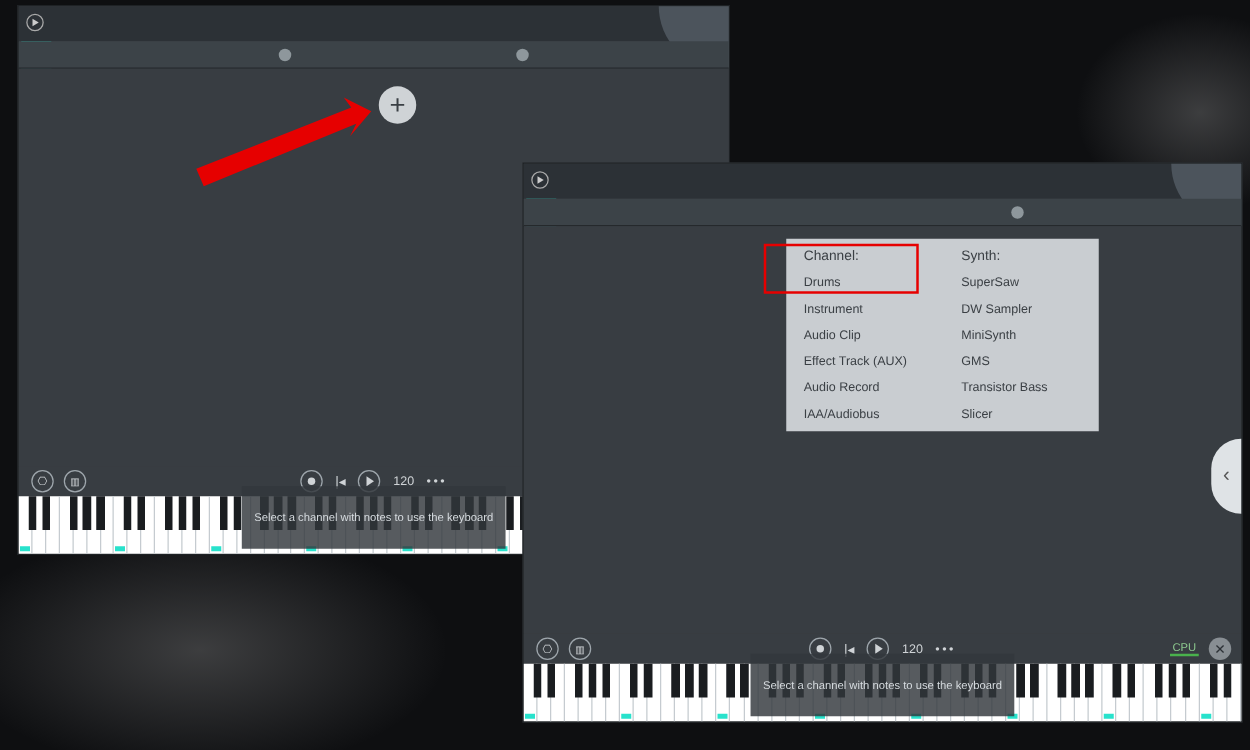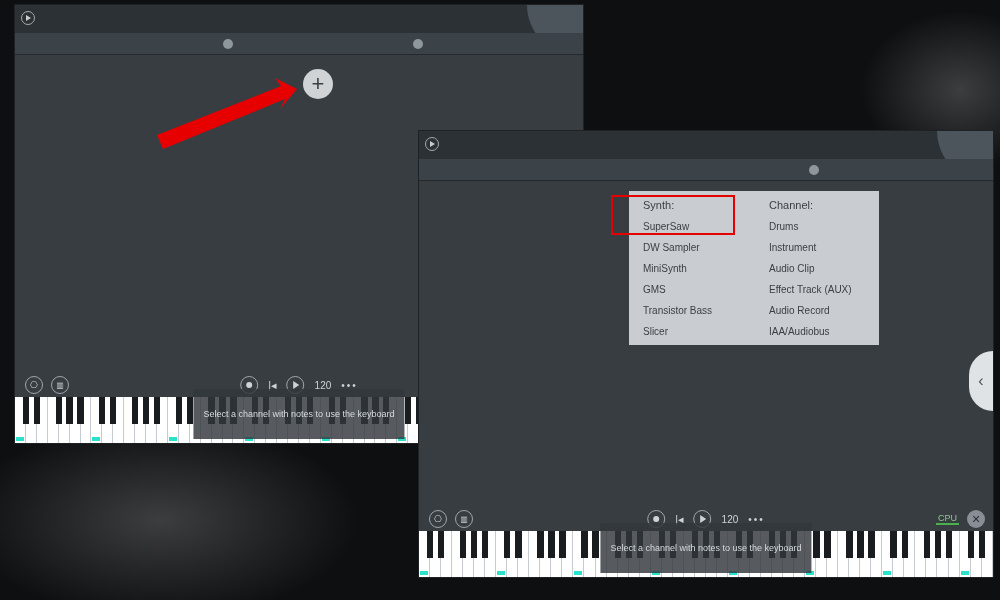--- a/index.html
+++ b/index.html
@@ -245,36 +245,36 @@
   <div class="timeline">
     <div class="tick" style="left:390px"></div>
   </div>
   <div class="workspace">
     <div class="side-half" style="top:200px;">
        <span>‹</span>
     </div>
 
     <div class="menu" style="left:210px; top:10px;">
       <div class="menu-col">
+        <div class="hdr">Channel:</div>
+        <div class="item">Drums</div>
+        <div class="item">Instrument</div>
+        <div class="item">Audio Clip</div>
+        <div class="item">Effect Track (AUX)</div>
+        <div class="item">Audio Record</div>
+        <div class="item">IAA/Audiobus</div>
+      </div>
+      <div class="menu-col">
         <div class="hdr">Synth:</div>
         <div class="item">SuperSaw</div>
         <div class="item">DW Sampler</div>
         <div class="item">MiniSynth</div>
         <div class="item">GMS</div>
         <div class="item">Transistor Bass</div>
         <div class="item">Slicer</div>
-      </div>
-      <div class="menu-col">
-        <div class="hdr">Channel:</div>
-        <div class="item">Drums</div>
-        <div class="item">Instrument</div>
-        <div class="item">Audio Clip</div>
-        <div class="item">Effect Track (AUX)</div>
-        <div class="item">Audio Record</div>
-        <div class="item">IAA/Audiobus</div>
       </div>
     </div>
 
     <div class="red-box" style="left:192px; top:14px; width:124px; height:40px;"></div>
   </div>
   <div class="transport">
     <div class="t-left">
       <div class="circle-btn">
           <span style="font-size:9px;">⎔</span>
         </div>

